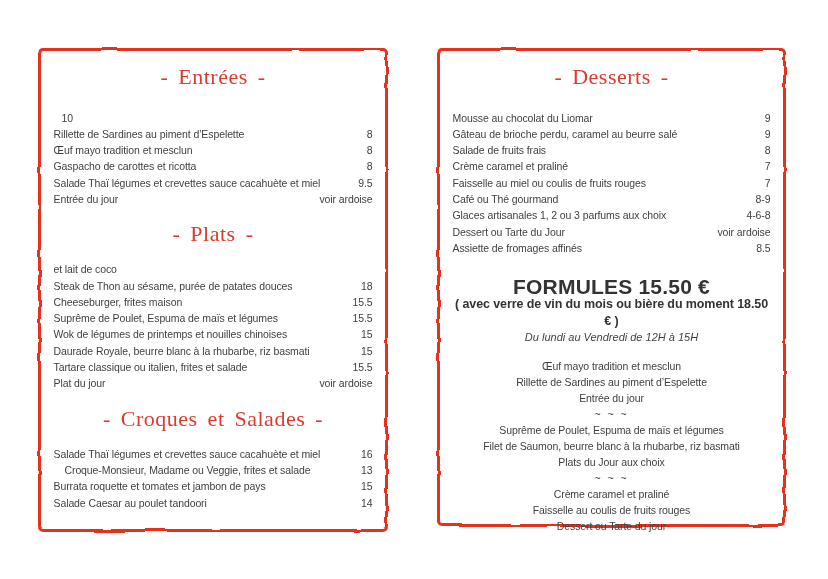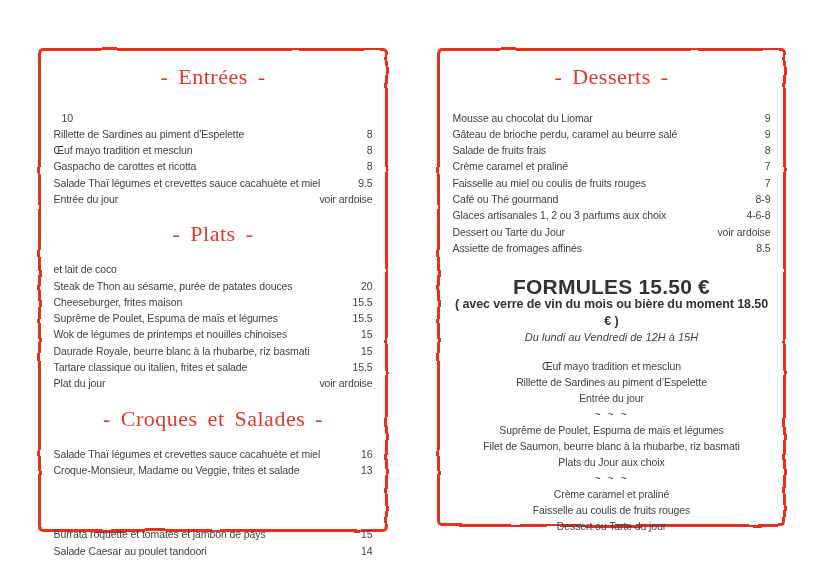--- a/index.html
+++ b/index.html
@@ -95,21 +95,21 @@
             <span class="item-price">voir ardoise</span>
           </div>
         </div>
         <div class="menu-section">
           <h2 class="menu-section-title">- Plats -</h2>
           <div class="menu-item">
             <span class="item-name">
               <span class="name-line" style="display: block;">et lait de coco</span>
               <span class="name-line" style="display: block;">Steak de Thon au sésame, purée de patates douces</span>
             </span>
-            <span class="item-price">20</span>
+            <span class="item-price">18</span>
           </div>
           <div class="menu-item">
             <span class="item-name">
               <span class="name-line" style="display: block;">Cheeseburger, frites maison</span>
             </span>
             <span class="item-price">15.5</span>
           </div>
           <div class="menu-item">
             <span class="item-name">
               <span class="name-line" style="display: block;">Suprême de Poulet, Espuma de maïs et légumes</span>
@@ -144,27 +144,27 @@
         <div class="menu-section">
           <h2 class="menu-section-title">- Croques et Salades -</h2>
           <div class="menu-item">
             <span class="item-name">
               <span class="name-line" style="display: block;">Salade Thaï légumes et crevettes sauce cacahuète et miel</span>
             </span>
             <span class="item-price">16</span>
           </div>
           <div class="menu-item">
             <span class="item-name">
-              <span class="name-line" style="display: block;">Croque-Monsieur, Madame ou Veggie, frites et salade</span>
+              <span class="name-line" style="display: block; margin-left: 11px;">Croque-Monsieur, Madame ou Veggie, frites et salade</span>
             </span>
             <span class="item-price">13</span>
           </div>
           <div class="menu-item">
             <span class="item-name">
-              <span class="name-line" style="display: block; margin-top: 48px;">Burrata roquette et tomates et jambon de pays</span>
+              <span class="name-line" style="display: block;">Burrata roquette et tomates et jambon de pays</span>
             </span>
             <span class="item-price">15</span>
           </div>
           <div class="menu-item">
             <span class="item-name">
               <span class="name-line" style="display: block;">Salade Caesar au poulet tandoori</span>
             </span>
             <span class="item-price">14</span>
           </div>
         </div>

